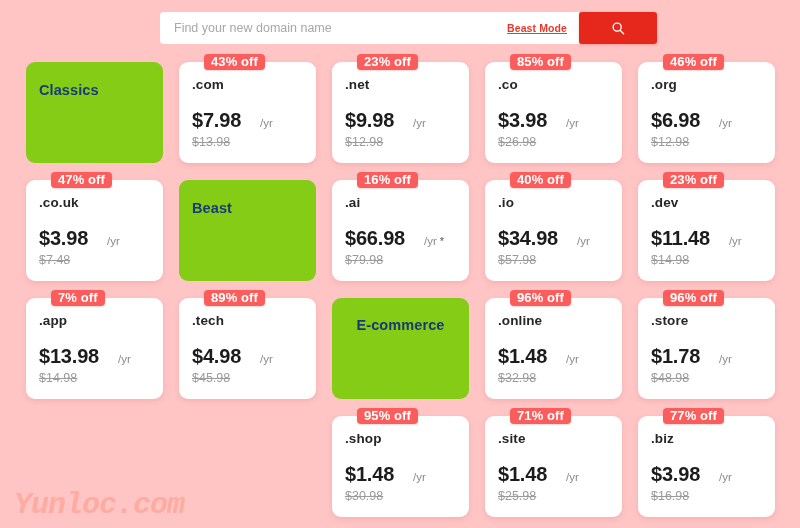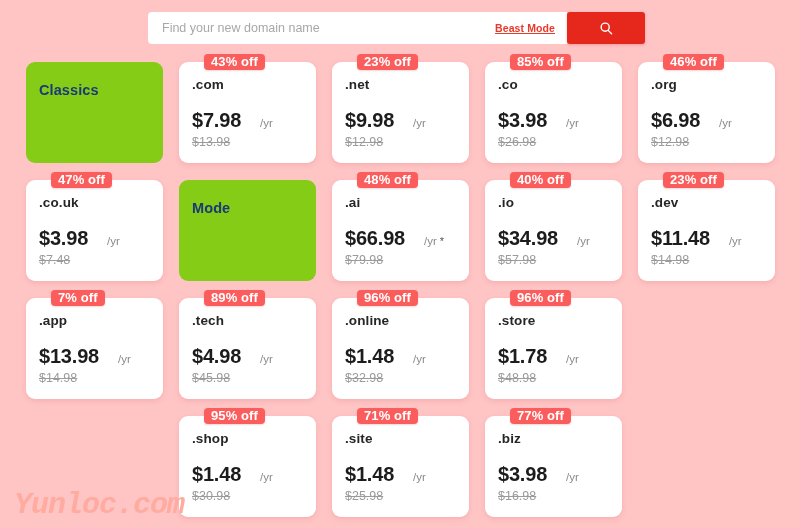--- a/index.html
+++ b/index.html
@@ -11,21 +11,21 @@
     height: 528px;
     background: #ffc4c4;
     font-family: "Liberation Sans", sans-serif;
     overflow: hidden;
     position: relative;
   }
 
   
   .searchbar {
     position: absolute;
-    left: 148px;
+    left: 160px;
     top: 12px;
     width: 497px;
     height: 32px;
     display: flex;
     align-items: flex-end;
   }
   .search-field {
     flex: 1 1 auto;
     background: #ffffff;
     border-radius: 4px 0 0 4px;
@@ -258,33 +258,33 @@
         <div class="tld">.co.uk</div>
         <div class="price-row">
           <span class="price">$3.98</span>
           <span class="per">/yr</span>
         </div>
         <div class="old-price">$7.48</div>
       </div>
       <div class="badge">47% off</div>
     </div>
     <div class="cell">
-      <div class="card category"><span class="cat-label">Mode</span></div>
+      <div class="card category"><span class="cat-label">Beast</span></div>
     </div>
     <div class="cell">
       <div class="card">
         <div class="tld">.ai</div>
         <div class="price-row">
           <span class="price">$66.98</span>
           <span class="per">/yr</span>
           <span class="star">*</span>
         </div>
         <div class="old-price">$79.98</div>
       </div>
-      <div class="badge">48% off</div>
+      <div class="badge">16% off</div>
     </div>
     <div class="cell">
       <div class="card">
         <div class="tld">.io</div>
         <div class="price-row">
           <span class="price">$34.98</span>
           <span class="per">/yr</span>
         </div>
         <div class="old-price">$57.98</div>
       </div>
@@ -315,20 +315,25 @@
     <div class="cell">
       <div class="card">
         <div class="tld">.tech</div>
         <div class="price-row">
           <span class="price">$4.98</span>
           <span class="per">/yr</span>
         </div>
         <div class="old-price">$45.98</div>
       </div>
       <div class="badge">89% off</div>
+    </div>
+    <div class="cell cat-center">
+      <div class="card category">
+        <span class="cat-label">E-commerce</span>
+      </div>
     </div>
     <div class="cell">
       <div class="card">
         <div class="tld">.online</div>
         <div class="price-row">
           <span class="price">$1.48</span>
           <span class="per">/yr</span>
         </div>
         <div class="old-price">$32.98</div>
       </div>

